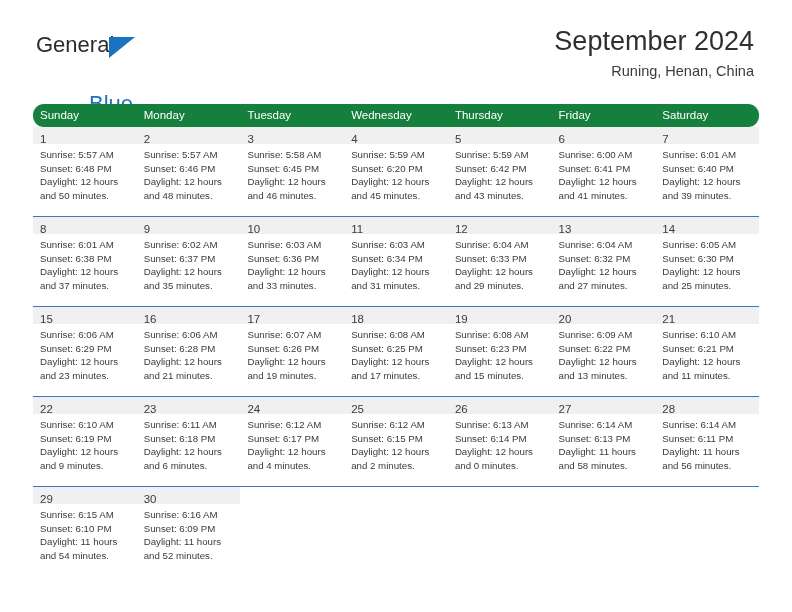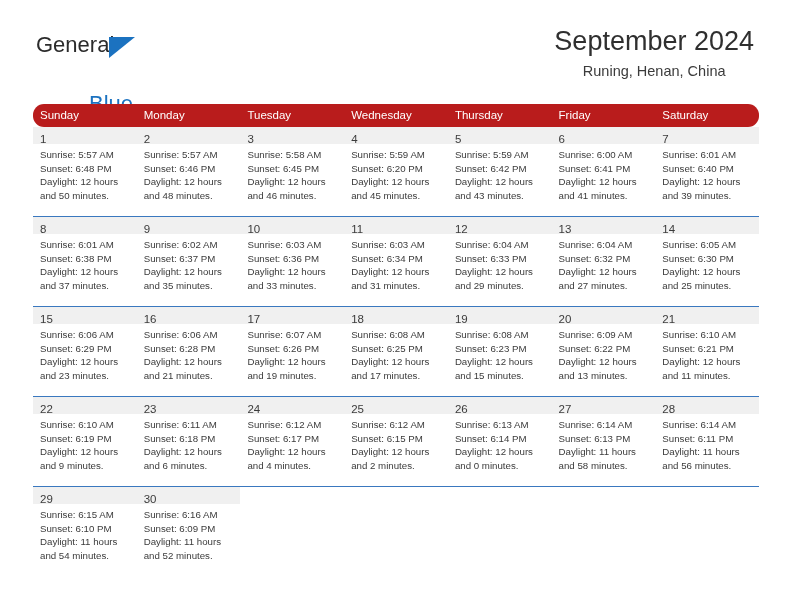--- a/index.html
+++ b/index.html
@@ -61,21 +61,21 @@
     font-size: 22px;
     color: #1b72c0;
     line-height: 26px;
     margin-top: 36px;
   }
 
   .title-block {
     position: absolute;
     right: 38px;
     top: 0px;
-    text-align: center;
+    text-align: right;
   }
   .cal-title {
     font-size: 27px;
     font-weight: normal;
     color: #2f2f2f;
     line-height: 34px;
     white-space: nowrap;
   }
   .cal-subtitle {
     font-size: 14.5px;
@@ -87,21 +87,21 @@
 
   
   .calendar {
     position: absolute;
     left: 33px;
     top: 104px;
     width: 726px;
   }
   .dow-row {
     display: flex;
-    background: #b91c1c;
+    background: #15803d;
     border-radius: 11px;
   }
   .dow-cell {
     flex: 1 1 0;
     box-sizing: border-box;
     padding: 4px 0 5px 7px;
     font-size: 11.5px;
     color: #ffffff;
     line-height: 14px;
   }

